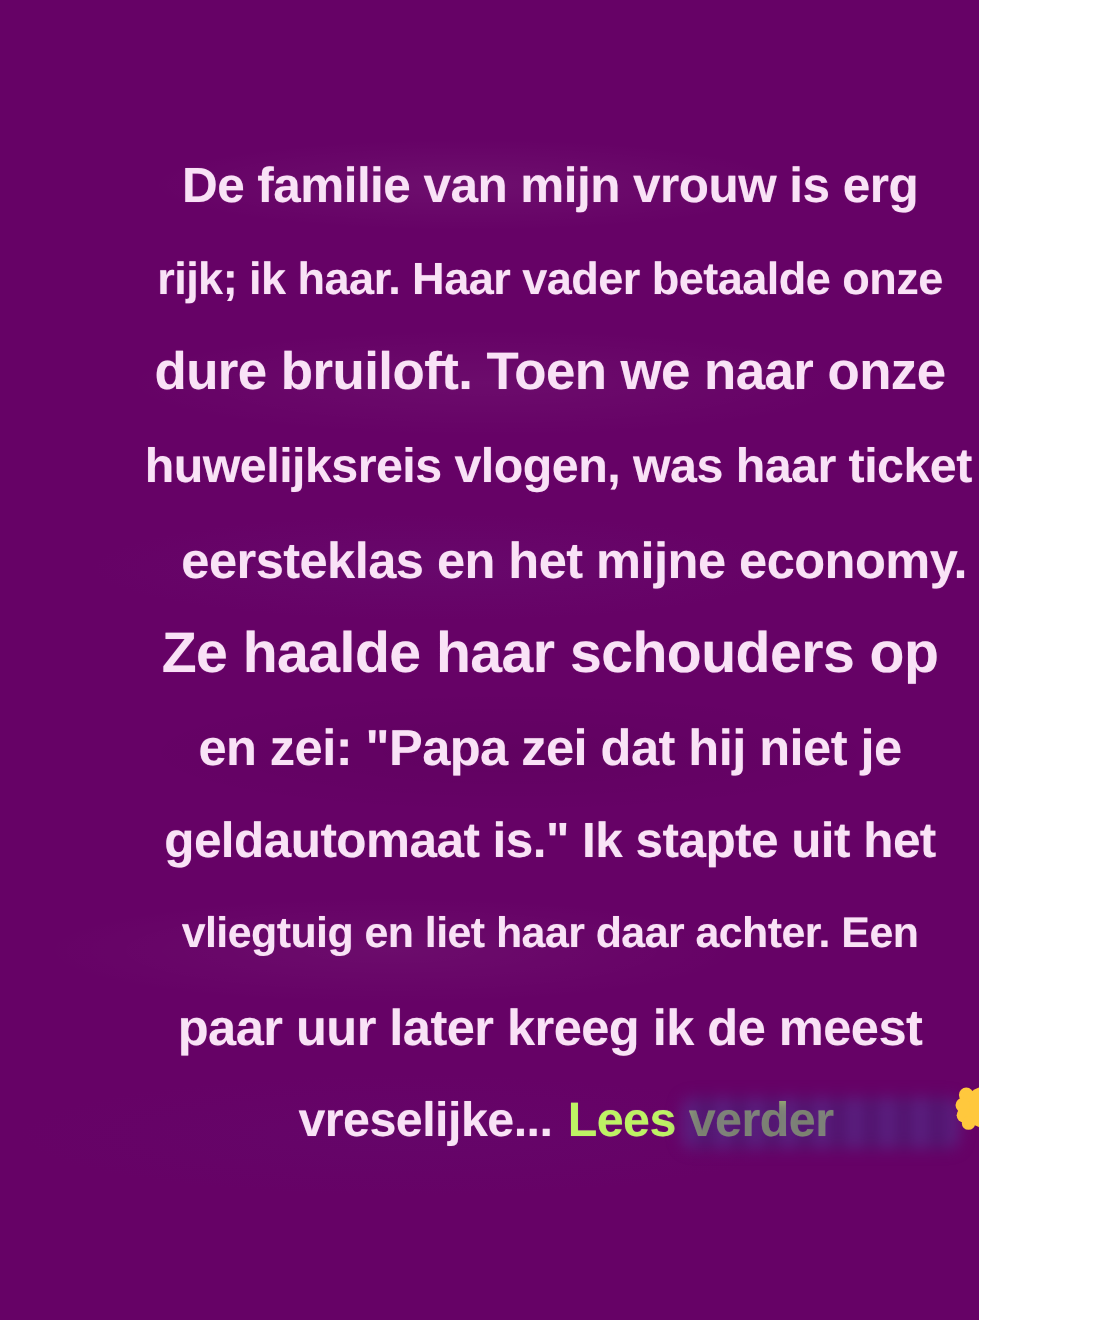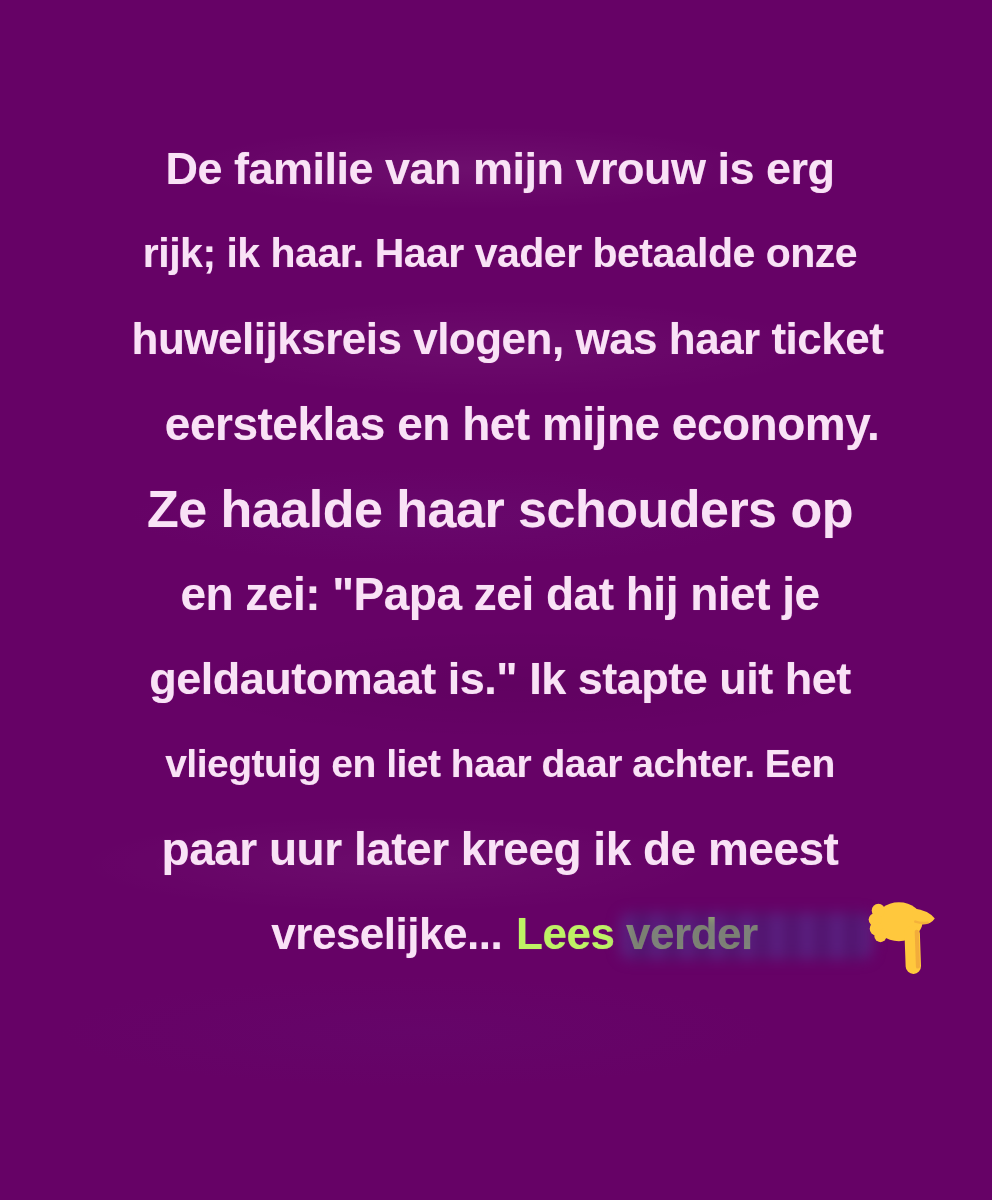--- a/index.html
+++ b/index.html
@@ -7,21 +7,21 @@
     padding: 0;
   }
   body {
     width: 1000px;
     height: 1200px;
     overflow: hidden;
     font-family: "Liberation Sans", sans-serif;
   }
   .canvas {
     position: relative;
-    width: 992px;
+    width: 890px;
     height: 1200px;
     background: #660266;
     overflow: hidden;
   }
   
   .texture {
     position: absolute;
     inset: 0;
     background:
       radial-gradient(420px 60px at 48% 14%, rgba(255,255,255,0.05), rgba(255,255,255,0) 70%),
@@ -97,20 +97,21 @@
 </style>
 </head>
 <body>
 
 <div class="canvas">
   <div class="texture"></div>
 
   <div class="lines">
     <div class="line l0">De familie van mijn vrouw is erg</div>
     <div class="line l1">rijk; ik haar. Haar vader betaalde onze</div>
+    <div class="line l2">dure bruiloft. Toen we naar onze</div>
     <div class="line l3">huwelijksreis vlogen, was haar ticket</div>
     <div class="line l4">eersteklas en het mijne economy.</div>
     <div class="line l5">Ze haalde haar schouders op</div>
     <div class="line l6">en zei: "Papa zei dat hij niet je</div>
     <div class="line l7">geldautomaat is." Ik stapte uit het</div>
     <div class="line l8">vliegtuig en liet haar daar achter. Een</div>
     <div class="line l9">paar uur later kreeg ik de meest</div>
 
     <div class="line l10">
       <span>vreselijke...</span>

